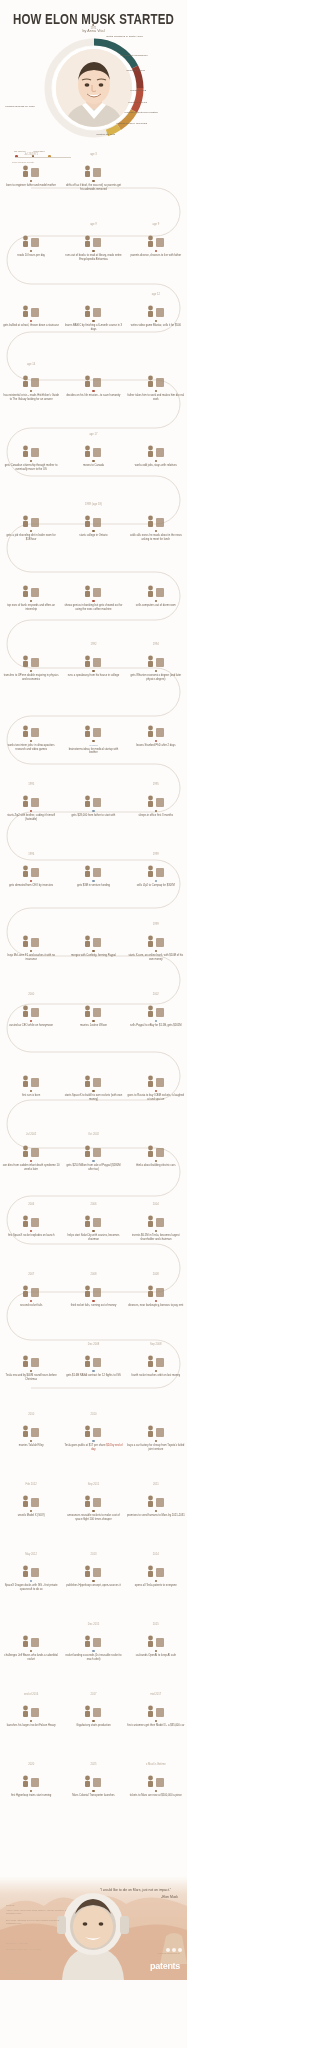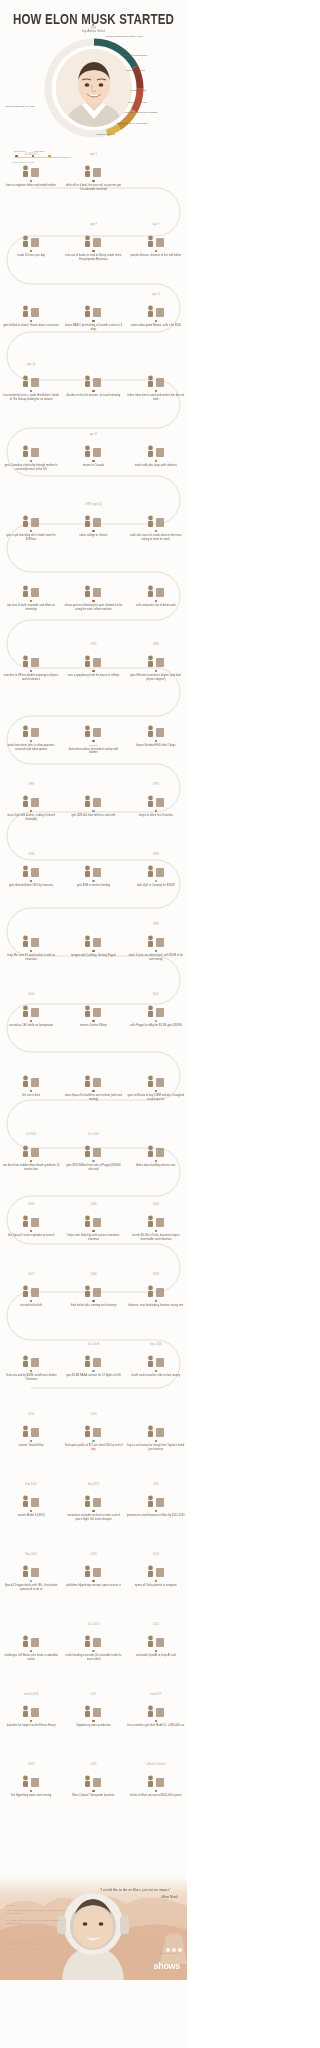--- a/index.html
+++ b/index.html
@@ -1224,15 +1224,15 @@
   </div>
 
   <div class="credits" style="white-space:pre-line">directed by: Anna Vital
 
 illustration: Mark Vital, Alex Lehotsky</div>
   <div class="copyright" style="white-space:pre-line">©2017 Adioma
 © Funders and Founders</div>
 
   <div class="ahrefs">
     <span class="pre">research sponsored by</span>
-    <span class="brand">shows</span>
+    <span class="brand">patents</span>
   </div>
 </div>
 
 </body></html>

